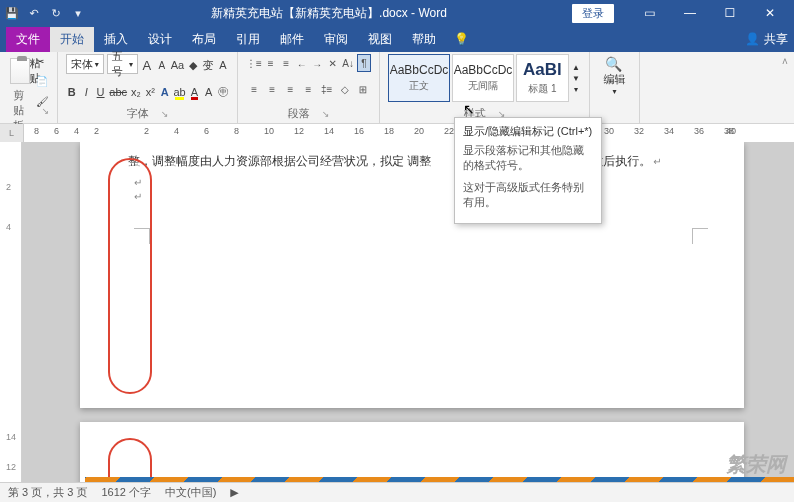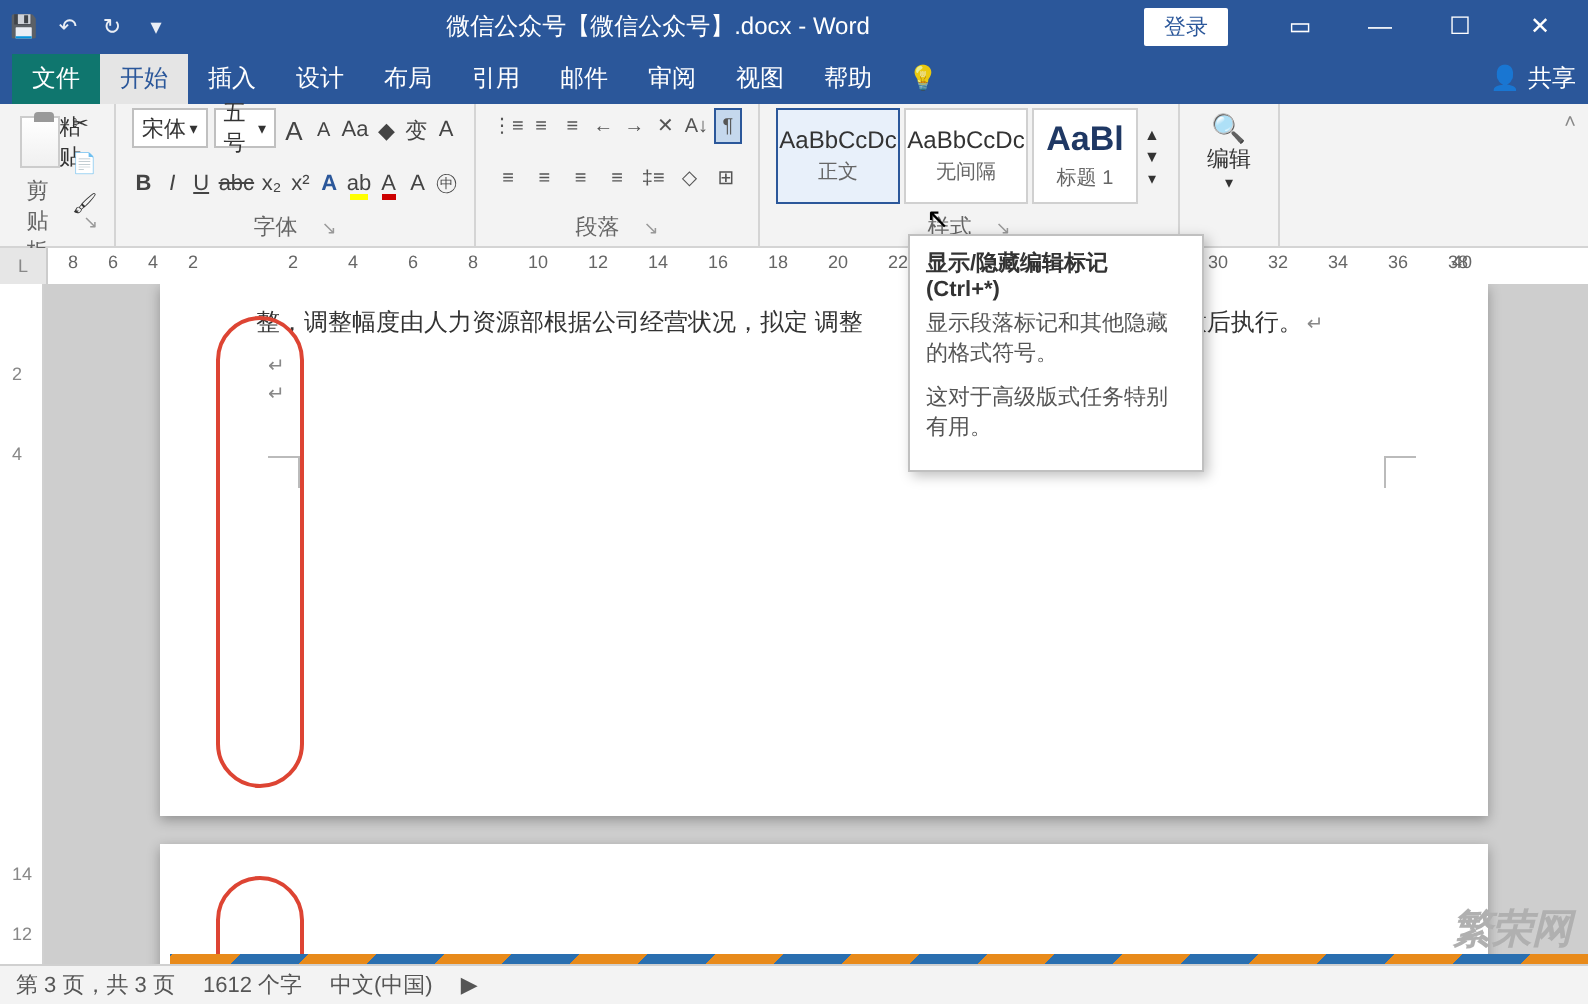--- a/index.html
+++ b/index.html
@@ -6,21 +6,21 @@
 body{background:#fff;font-size:12px;color:#333;width:794px;height:502px;overflow:hidden;position:relative}
 .titlebar{background:#2b579a;height:26px;display:flex;align-items:center;color:#fff;padding:0 4px}
 .qat{display:flex;gap:6px;align-items:center}
 .qat-btn{width:16px;height:16px;display:flex;align-items:center;justify-content:center;font-size:11px;opacity:.9}
 .title-text{flex:1;text-align:center;font-size:12px}
 .login-btn{background:#fff;color:#2b579a;padding:2px 10px;font-size:11px;border-radius:1px}
 .win-controls{display:flex;gap:0}
 .win-btn{width:40px;height:26px;display:flex;align-items:center;justify-content:center;font-size:12px}
 .menubar{background:#2b579a;height:26px;display:flex;align-items:center;color:#fff;padding:0 6px}
 .menu-item{padding:4px 10px;font-size:12px;cursor:pointer}
-.menu-item.file{background:#0f766e}
+.menu-item.file{background:#a21caf}
 .menu-item.active{background:#e5e5e5;color:#2b579a}
 .tell-me{display:flex;align-items:center;gap:4px;margin-left:8px;opacity:.9}
 .share{margin-left:auto;display:flex;align-items:center;gap:4px}
 .ribbon{background:#f3f3f3;height:72px;display:flex;border-bottom:1px solid #d4d4d4}
 .ribbon-group{border-right:1px solid #d4d4d4;padding:2px 8px 0;display:flex;flex-direction:column;justify-content:space-between}
 .group-label{text-align:center;font-size:11px;color:#666;padding-bottom:2px;display:flex;justify-content:center;align-items:center;gap:12px}
 .group-label .launcher{font-size:9px;color:#999}
 .clipboard{width:58px}
 .paste-btn{display:flex;flex-direction:row;align-items:center;padding:2px}
 .paste-icon{width:24px;height:26px;background:linear-gradient(#fff,#f0f0f0);border:1px solid #ccc;position:relative}
@@ -48,21 +48,21 @@
 .styles-group{width:210px}
 .style-gallery{display:flex;gap:2px}
 .style-item{width:62px;height:48px;border:1px solid #d0d0d0;background:#fff;display:flex;flex-direction:column;align-items:center;justify-content:center;padding:2px}
 .style-item.sel{border:1px solid #2b579a;background:#e8f0fa}
 .style-preview{font-size:12px;color:#333}
 .style-preview.big{font-size:17px;font-weight:bold;color:#1f3864}
 .style-label{font-size:10px;color:#666;margin-top:2px}
 .edit-group{width:50px;display:flex;flex-direction:column;align-items:center;padding-top:4px}
 .edit-icon{font-size:14px}
 .tooltip{position:absolute;left:454px;top:117px;width:148px;background:#fff;border:1px solid #c0c0c0;box-shadow:2px 2px 6px rgba(0,0,0,.25);padding:6px 8px;font-size:11px;z-index:100}
-.tooltip-title{font-weight:bold;margin-bottom:4px}
+.tooltip-title{font-weight:normal;margin-bottom:4px}
 .tooltip-body{color:#555;line-height:1.4;margin-bottom:6px}
 .ruler-area{background:#e6e6e6;height:18px;display:flex;position:relative}
 .ruler-corner{width:24px;height:18px;background:#e6e6e6;border-right:1px solid #ccc;font-size:9px;display:flex;align-items:center;justify-content:center;color:#888}
 .ruler{flex:1;background:#fff;position:relative;font-size:9px;color:#666}
 .ruler-num{position:absolute;top:2px}
 .document-area{position:relative;height:340px;background:#cecece;overflow:hidden}
 .vruler{position:absolute;left:0;top:0;width:22px;height:100%;background:#fff;border-right:1px solid #d0d0d0;font-size:9px;color:#888}
 .vnum{position:absolute;left:6px}
 .page{position:absolute;background:#fff;box-shadow:0 2px 6px rgba(0,0,0,.3);width:664px;left:80px}
 .page1{top:0;height:266px;padding:10px 48px}
@@ -80,21 +80,21 @@
 </head>
 <body>
 
 <div class="titlebar">
   <div class="qat">
     <span class="qat-btn">💾</span>
     <span class="qat-btn">↶</span>
     <span class="qat-btn">↻</span>
     <span class="qat-btn">▾</span>
   </div>
-  <div class="title-text">微信公众号【微信公众号】.docx - Word</div>
+  <div class="title-text">新精英充电站【新精英充电站】.docx - Word</div>
   <div class="login-btn">登录</div>
   <div style="width:16px"></div>
   <div class="win-controls">
     <div class="win-btn">▭</div>
     <div class="win-btn">—</div>
     <div class="win-btn">☐</div>
     <div class="win-btn">✕</div>
   </div>
 </div>
 

